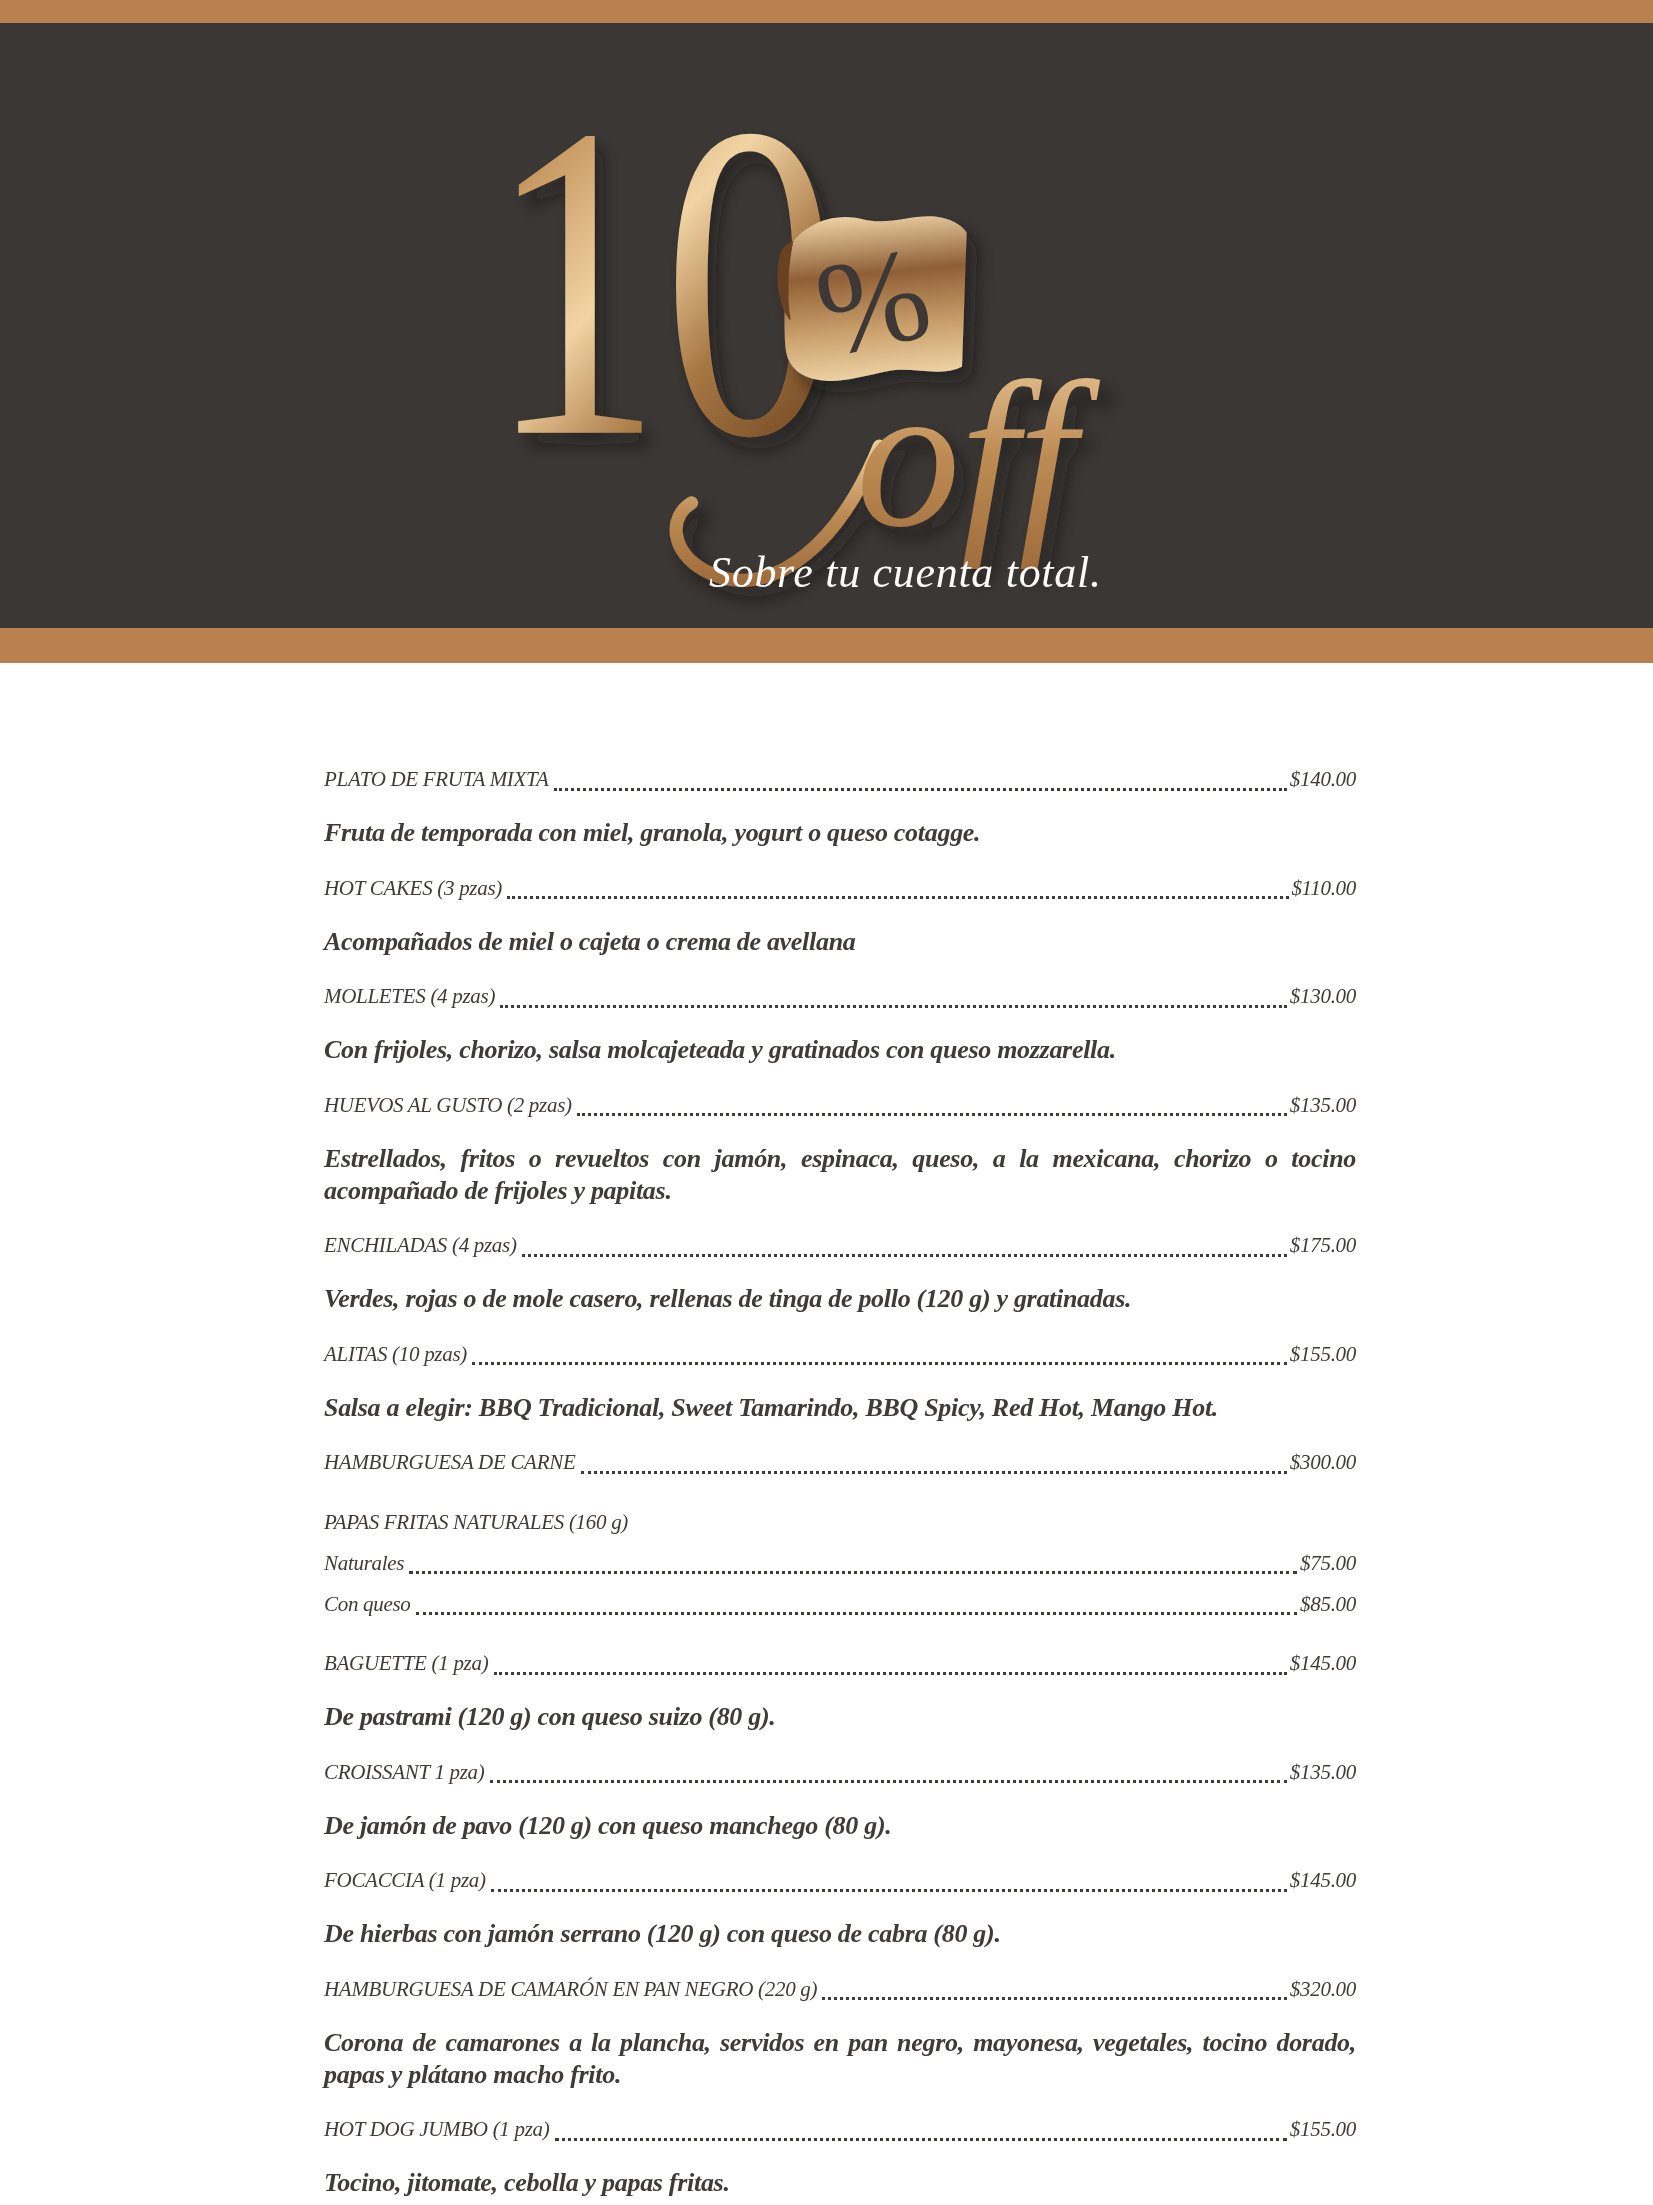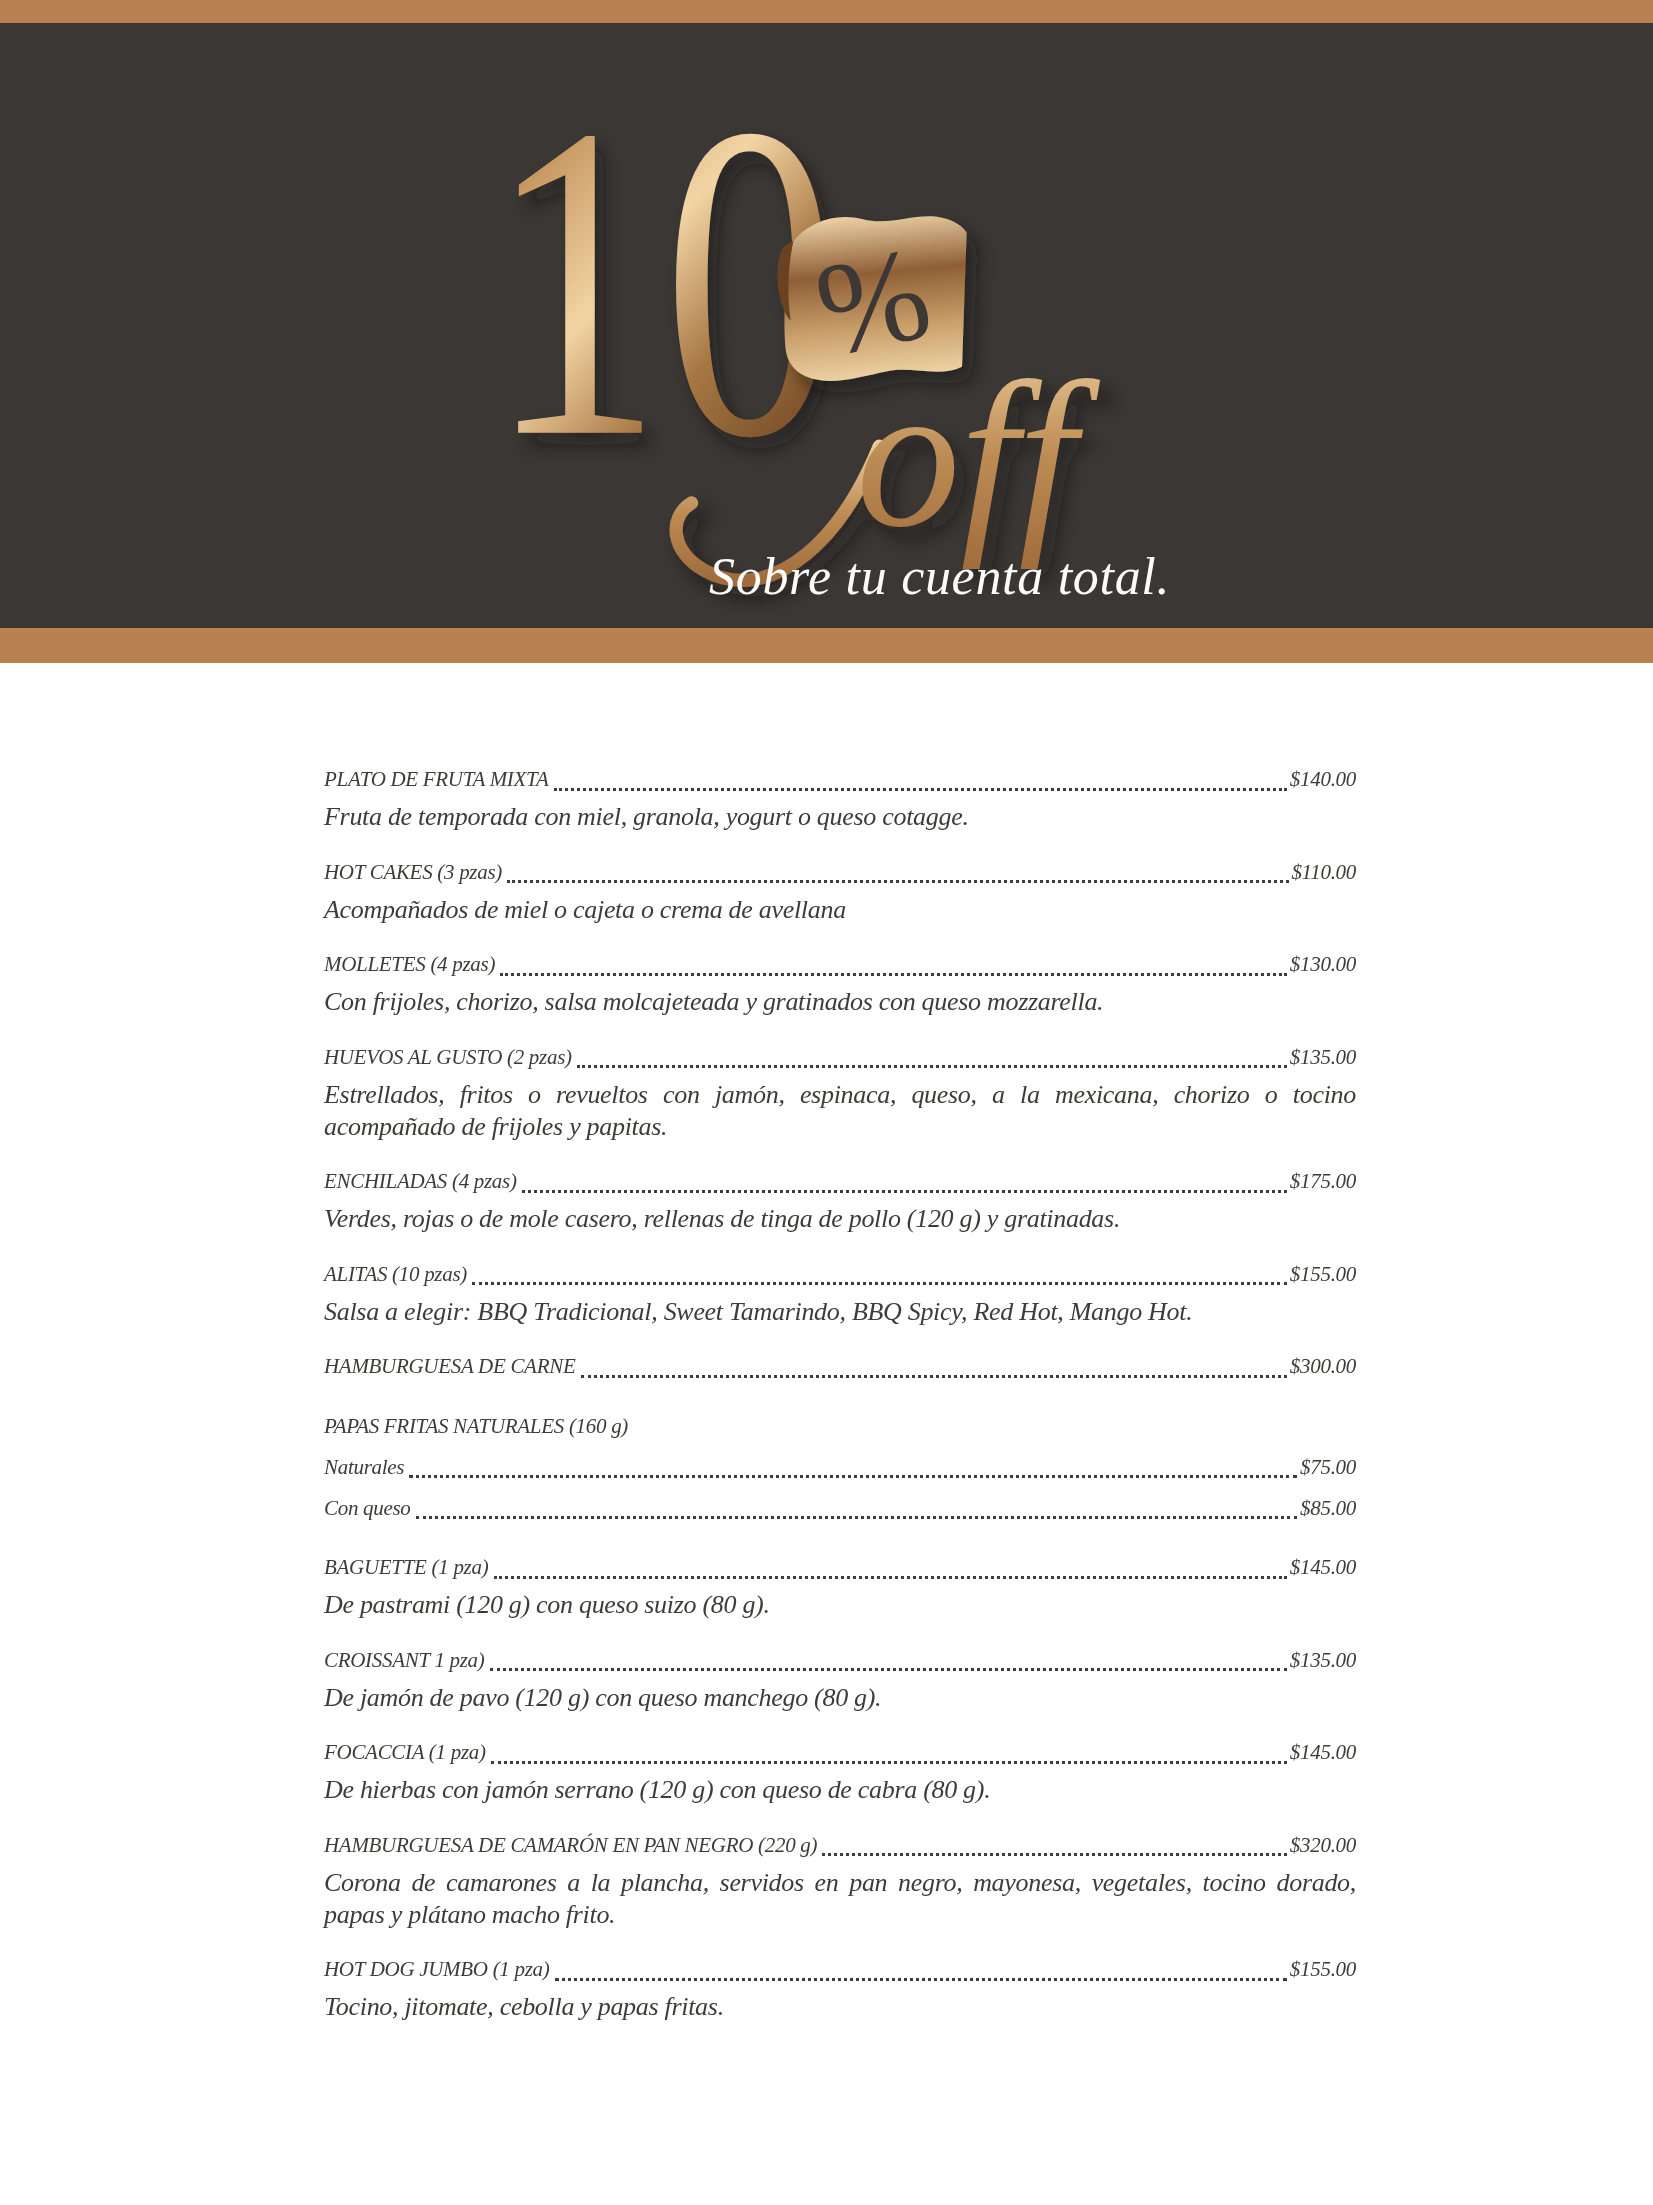--- a/index.html
+++ b/index.html
@@ -21,21 +21,21 @@
   .accent-bar{
     position:absolute;left:0;top:628px;width:1654px;height:35px;
     background:#b8814f;
   }
   .logo-svg{
     position:absolute;left:476px;top:79px;width:648px;height:450px;
     overflow:visible;
   }
   .caption{
     position:absolute;left:709px;top:524px;
-    font-size:52px;font-style:italic;
+    font-size:44px;font-style:italic;
     color:#fcfbf9;letter-spacing:0.7px;
     white-space:nowrap;
   }
   .menu{
     position:absolute;left:324px;top:759px;width:1032px;
     color:#3e3b38;
     font-style:italic;
     letter-spacing:-0.3px;
   }
   .item{margin-bottom:18.5px;}
@@ -44,22 +44,23 @@
     font-size:21px;line-height:41px;white-space:nowrap;
   }
   .leader{
     flex:1;
     border-bottom:3.3px dotted #3e3b38;
     margin:0 2.6px 9.3px 5.3px;
     min-width:13.2px;
   }
   .desc{
     font-size:26px;line-height:32px;
-    margin-top:1px;
+    margin-top:17px;
     text-align:justify;
+    font-weight:bold;
   }
 </style>
 </head>
 <body>
 
 <div class="page">
 
   <div class="top-bar"></div>
 
   <header class="banner">

